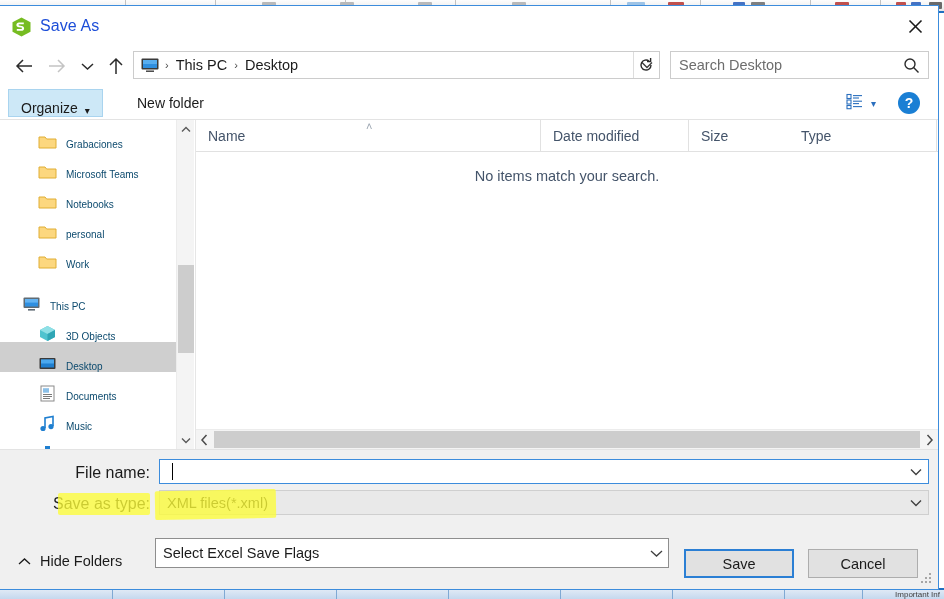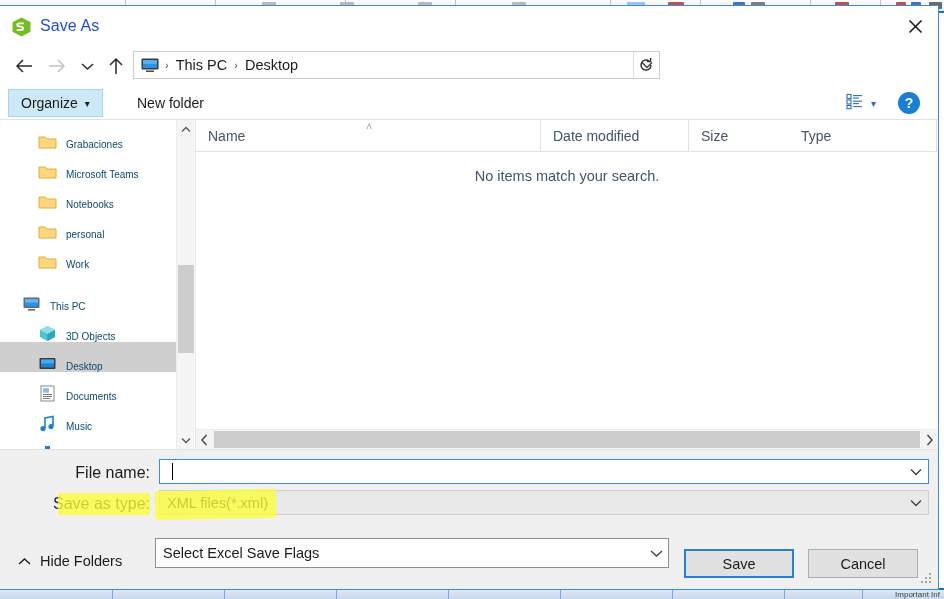--- a/index.html
+++ b/index.html
@@ -120,21 +120,21 @@
     display: flex; align-items: center;
   }
 
   
   .toolbar {
     position: relative; height: 34px; background: #ffffff;
     border-bottom: 1px solid #e3e3e3;
   }
   .organize-btn {
     position: absolute; left: 8px; top: 3px; height: 28px;
-    padding: 0 12px; display: flex; align-items: center; gap: 7px;
+    padding: 0 12px; display: flex; align-items: flex-end; gap: 7px;
     background: #cde8f7; border: 1px solid #a9d4ef;
     font-size: 14px; color: #1b1b1b; cursor: pointer;
   }
   .newfolder-btn {
     position: absolute; left: 127px; top: 3px; height: 28px;
     padding: 0 10px; display: flex; align-items: center;
     font-size: 14px; color: #1b1b1b; cursor: pointer;
   }
   .viewmode-btn {
     position: absolute; right: 56px; top: 3px; height: 28px;
@@ -390,20 +390,29 @@
       </span>
     </div>
 
     <div class="refresh-btn">
       <svg width="16" height="16" viewBox="0 0 16 16">
         <path d="M13 8 A5 5 0 1 1 11.2 4.2" fill="none" stroke="currentColor" stroke-width="1.4"></path>
         <path d="M12.6 1 V4.6 H9" fill="none" stroke="currentColor" stroke-width="1.4"></path>
       </svg>
     </div>
 
+    <div class="searchbox">
+      <input class="search-input" type="text" placeholder="Search Desktop" style="">
+      <span class="search-icon">
+        <svg width="17" height="17" viewBox="0 0 17 17">
+          <circle cx="7" cy="7" r="5" fill="none" stroke="currentColor" stroke-width="1.4"></circle>
+          <line x1="10.6" y1="10.6" x2="15.5" y2="15.5" stroke="currentColor" stroke-width="1.4"></line>
+        </svg>
+      </span>
+    </div>
   </div>
 
   <div class="toolbar">
     <div class="organize-btn">
       <span>Organize</span>
       <span style="font-size:10px">▾</span>
     </div>
     <div class="newfolder-btn">
       <span>New folder</span>
     </div>

